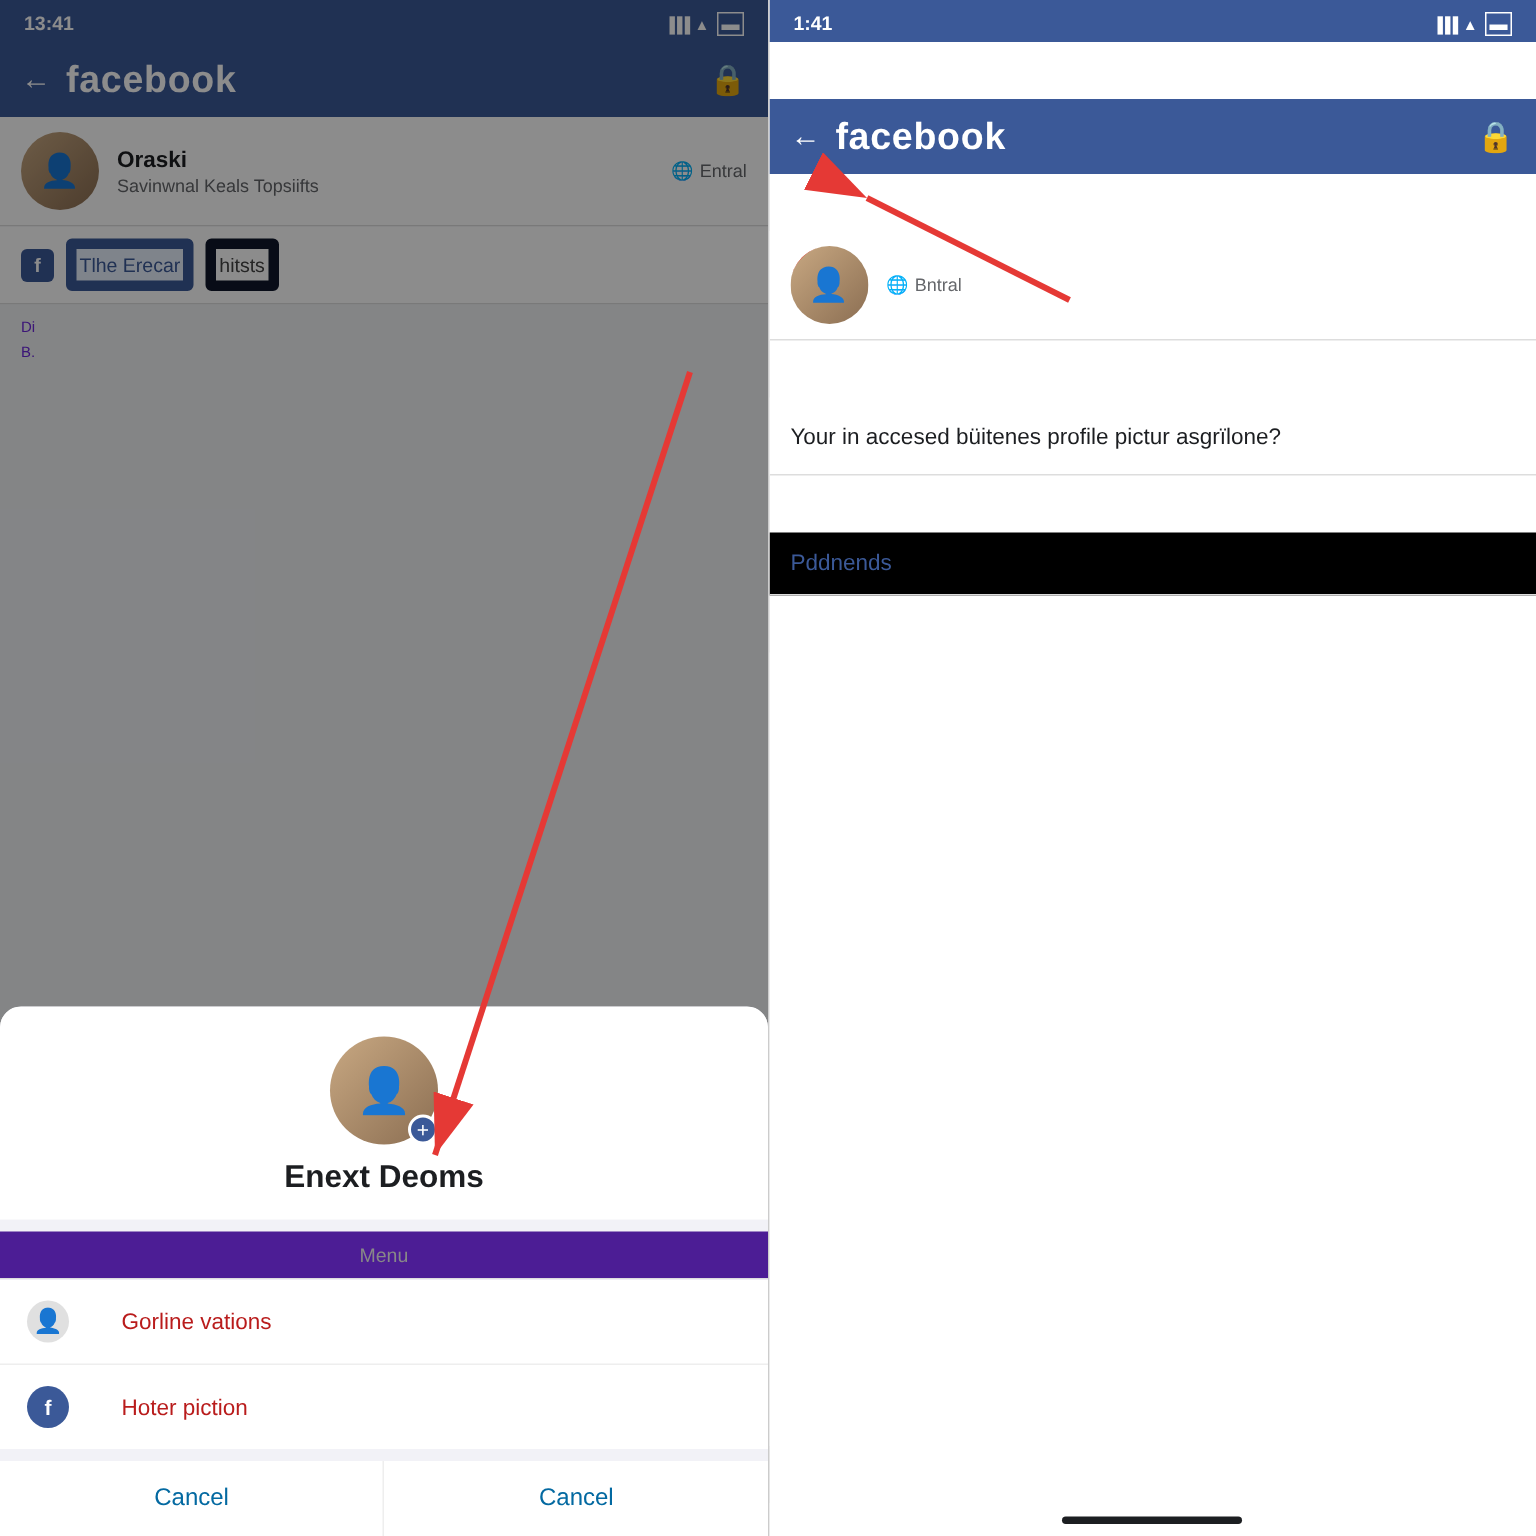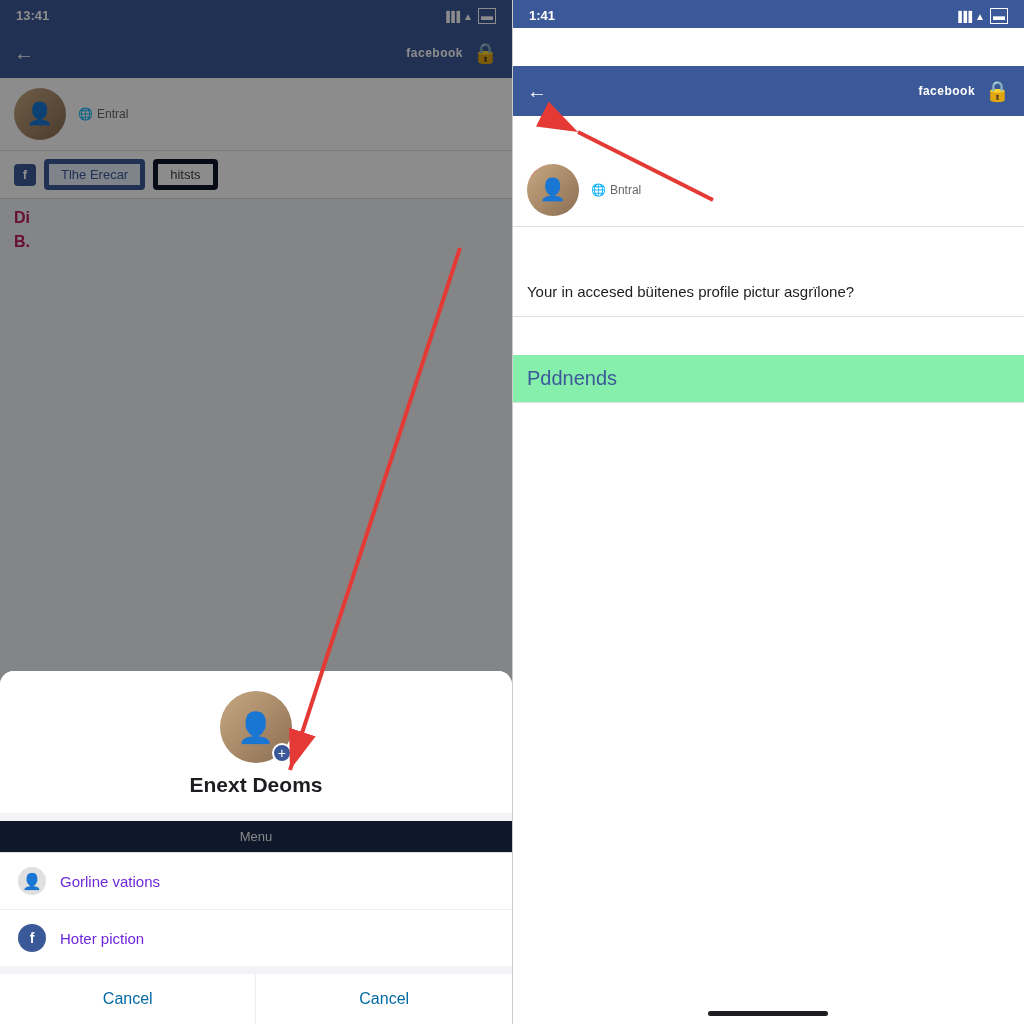--- a/index.html
+++ b/index.html
@@ -57,22 +57,22 @@
       padding: 0 14px;
       gap: 10px;
     }
     .nav-back {
       font-size: 20px;
       cursor: pointer;
       color: #fff;
     }
     .nav-title {
       flex: 1;
-      text-align: right;
-      font-size: 12px;
+      text-align: left;
+      font-size: 25px;
       font-weight: 700;
       letter-spacing: 0.5px;
     }
     .nav-icon-right {
       font-size: 20px;
       color: #fff;
     }
 
     
     .profile-header {
@@ -132,46 +132,45 @@
       background: #3b5998;
       border-radius: 4px;
       display: flex;
       align-items: center;
       justify-content: center;
       color: #fff;
       font-size: 13px;
       font-weight: 900;
     }
     .tab-btn {
-      border: 5px solid #0f172a;
+      border: 7px solid #0f172a;
       border-radius: 4px;
-      padding: 3px 12px;
+      padding: 3px 2px;
       font-size: 13px;
       color: #444;
       cursor: pointer;
       background: #fff;
     }
     .tab-btn.active {
       background: #e7f0fd;
       border-color: #3b5998;
       color: #3b5998;
     }
 
     
     .content-area {
       flex: 1;
       background: #f0f2f5;
       padding: 10px 14px;
       overflow-y: auto;
     }
     .content-label {
-      font-size: 16px;
-      color: #be185d;
+      font-size: 10px;
+      color: #6d28d9;
       margin-bottom: 6px;
-      font-weight: bold;
     }
 
     
     .overlay {
       position: absolute;
       top: 0; left: 0; right: 0; bottom: 0;
       background: rgba(0,0,0,0.45);
       z-index: 10;
       display: flex;
       flex-direction: column;
@@ -218,21 +217,21 @@
       align-items: center;
       justify-content: center;
       border: 2px solid #fff;
     }
     .sheet-name {
       font-size: 21px;
       font-weight: 700;
       color: #1c1e21;
     }
     .sheet-menu-label {
-      background: #0f172a;
+      background: #4c1d95;
       text-align: center;
       color: #888;
       font-size: 13px;
       padding: 8px;
       border-bottom: 1px solid #ddd;
     }
     .sheet-menu-container {
       background: #fff;
       margin: 0 0 8px;
     }
@@ -264,21 +263,22 @@
       border-radius: 50%;
       display: flex;
       align-items: center;
       justify-content: center;
       font-size: 14px;
       font-weight: 900;
       color: #fff;
     }
     .sheet-menu-text {
       font-size: 15px;
-      color: #6d28d9;
+      color: #b91c1c;
+      margin-left: 21px;
     }
     .sheet-cancel-row {
       display: flex;
       gap: 0;
       background: #fff;
     }
     .sheet-cancel-btn {
       flex: 1;
       padding: 16px;
       text-align: center;
@@ -310,24 +310,24 @@
     .question-text {
       font-size: 15px;
       color: #1c1e21;
       padding: 16px 14px 12px;
       background: #fff;
       border-bottom: 1px solid #ddd;
       line-height: 1.5;
     }
     .friends-link {
       padding: 12px 14px;
-      font-size: 20px;
+      font-size: 15px;
       color: #3b5998;
       font-weight: 500;
-      background: #86efac;
+      background: #000000;
       cursor: pointer;
       border-bottom: 1px solid #ddd;
     }
 
     
     .home-bar {
       height: 22px;
       background: #fff;
       display: flex;
       align-items: center;
@@ -363,20 +363,24 @@
 
   <div class="nav-bar">
     <span class="nav-back">←</span>
     <span class="nav-title">facebook</span>
     <span class="nav-icon-right">🔒</span>
   </div>
 
   <div class="profile-header">
     <div class="avatar-wrap">
       <div class="avatar-placeholder">👤</div>
+    </div>
+    <div class="profile-info">
+      <div class="profile-name">Oraski</div>
+      <div class="profile-sub">Savinwnal Keals Topsiifts</div>
     </div>
     <div class="profile-action">
       <div style="display:flex; align-items:center; gap:4px;">
         <span>🌐</span>
         <span>Entral</span>
       </div>
     </div>
   </div>
 
   <div class="tab-row">

